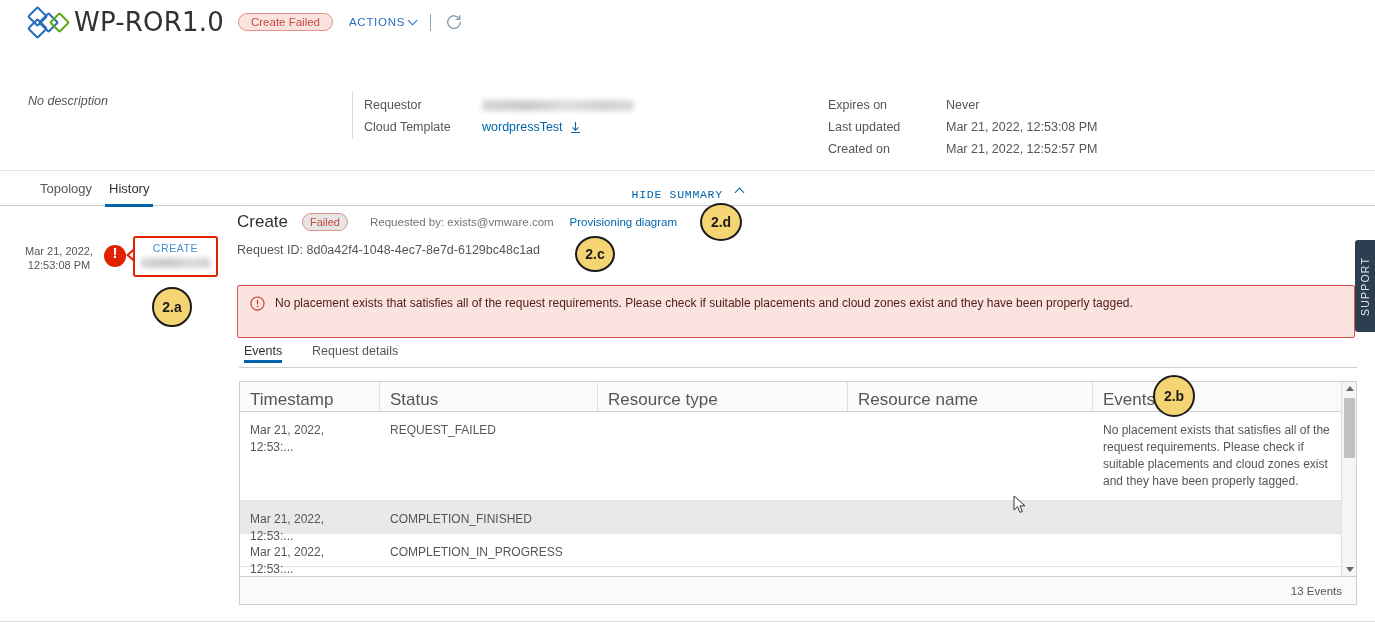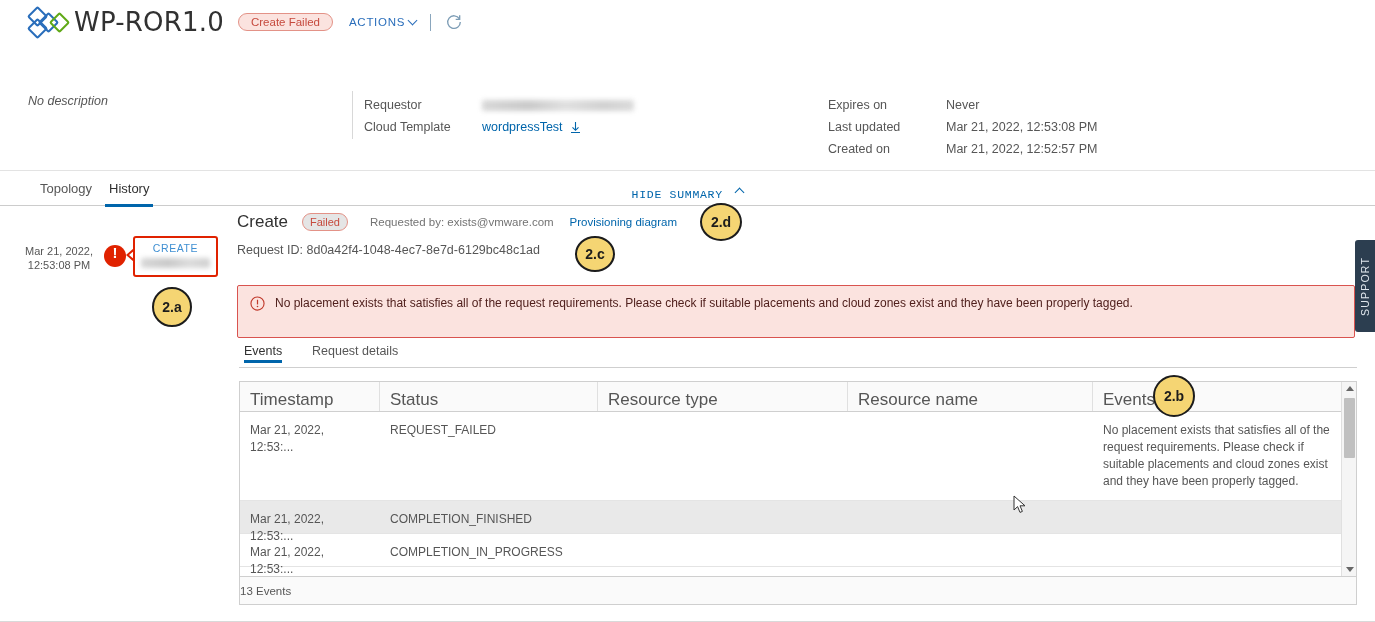--- a/index.html
+++ b/index.html
@@ -106,21 +106,21 @@
   .th { font-size:17px; color:#565656; padding:8px 10px; border-right:1px solid #e0e0e0; }
   .tbody { position:relative; }
   .tr { display:flex; border-bottom:1px solid #e4e4e4; }
   .tr.alt { background:#e9e9e9; }
   .td { font-size:12px; color:#565656; padding:10px; line-height:17px; }
   .c1 { width:140px; } .c2 { width:218px; } .c3 { width:250px; }
   .c4 { width:245px; } .c5 { width:250px; }
   .r1 { height:89px; } .r2 { height:33px; } .r3 { height:33px; } .r4 { height:15px; }
   .tfoot { position:absolute; left:0; right:0; bottom:0; height:28px; background:#fafafa;
            border-top:1px solid #cfcfcf; font-size:11.5px; color:#565656;
-           display:flex; align-items:center; justify-content:flex-start; padding-right:14px; }
+           display:flex; align-items:center; justify-content:flex-end; padding-right:14px; }
   .sbar { position:absolute; right:0; top:0; width:15px; bottom:28px; background:#f5f5f5; border-left:1px solid #e0e0e0; }
   .sthumb { position:absolute; left:2px; top:16px; width:11px; height:60px; background:#c0c0c0; border-radius:1px; }
   .sarrow { position:absolute; left:4px; width:0; height:0; border-left:4px solid transparent; border-right:4px solid transparent; }
   .sarrow.up { top:4px; border-bottom:5px solid #666; }
   .sarrow.dn { bottom:4px; border-top:5px solid #666; }
 
   
   .support { position:absolute; right:0; top:240px; width:20px; height:92px;
              background:#2c3e50; border-radius:3px 0 0 3px; color:#dfe6ec;
              font-size:10.5px; letter-spacing:1.2px; display:flex; align-items:center;

